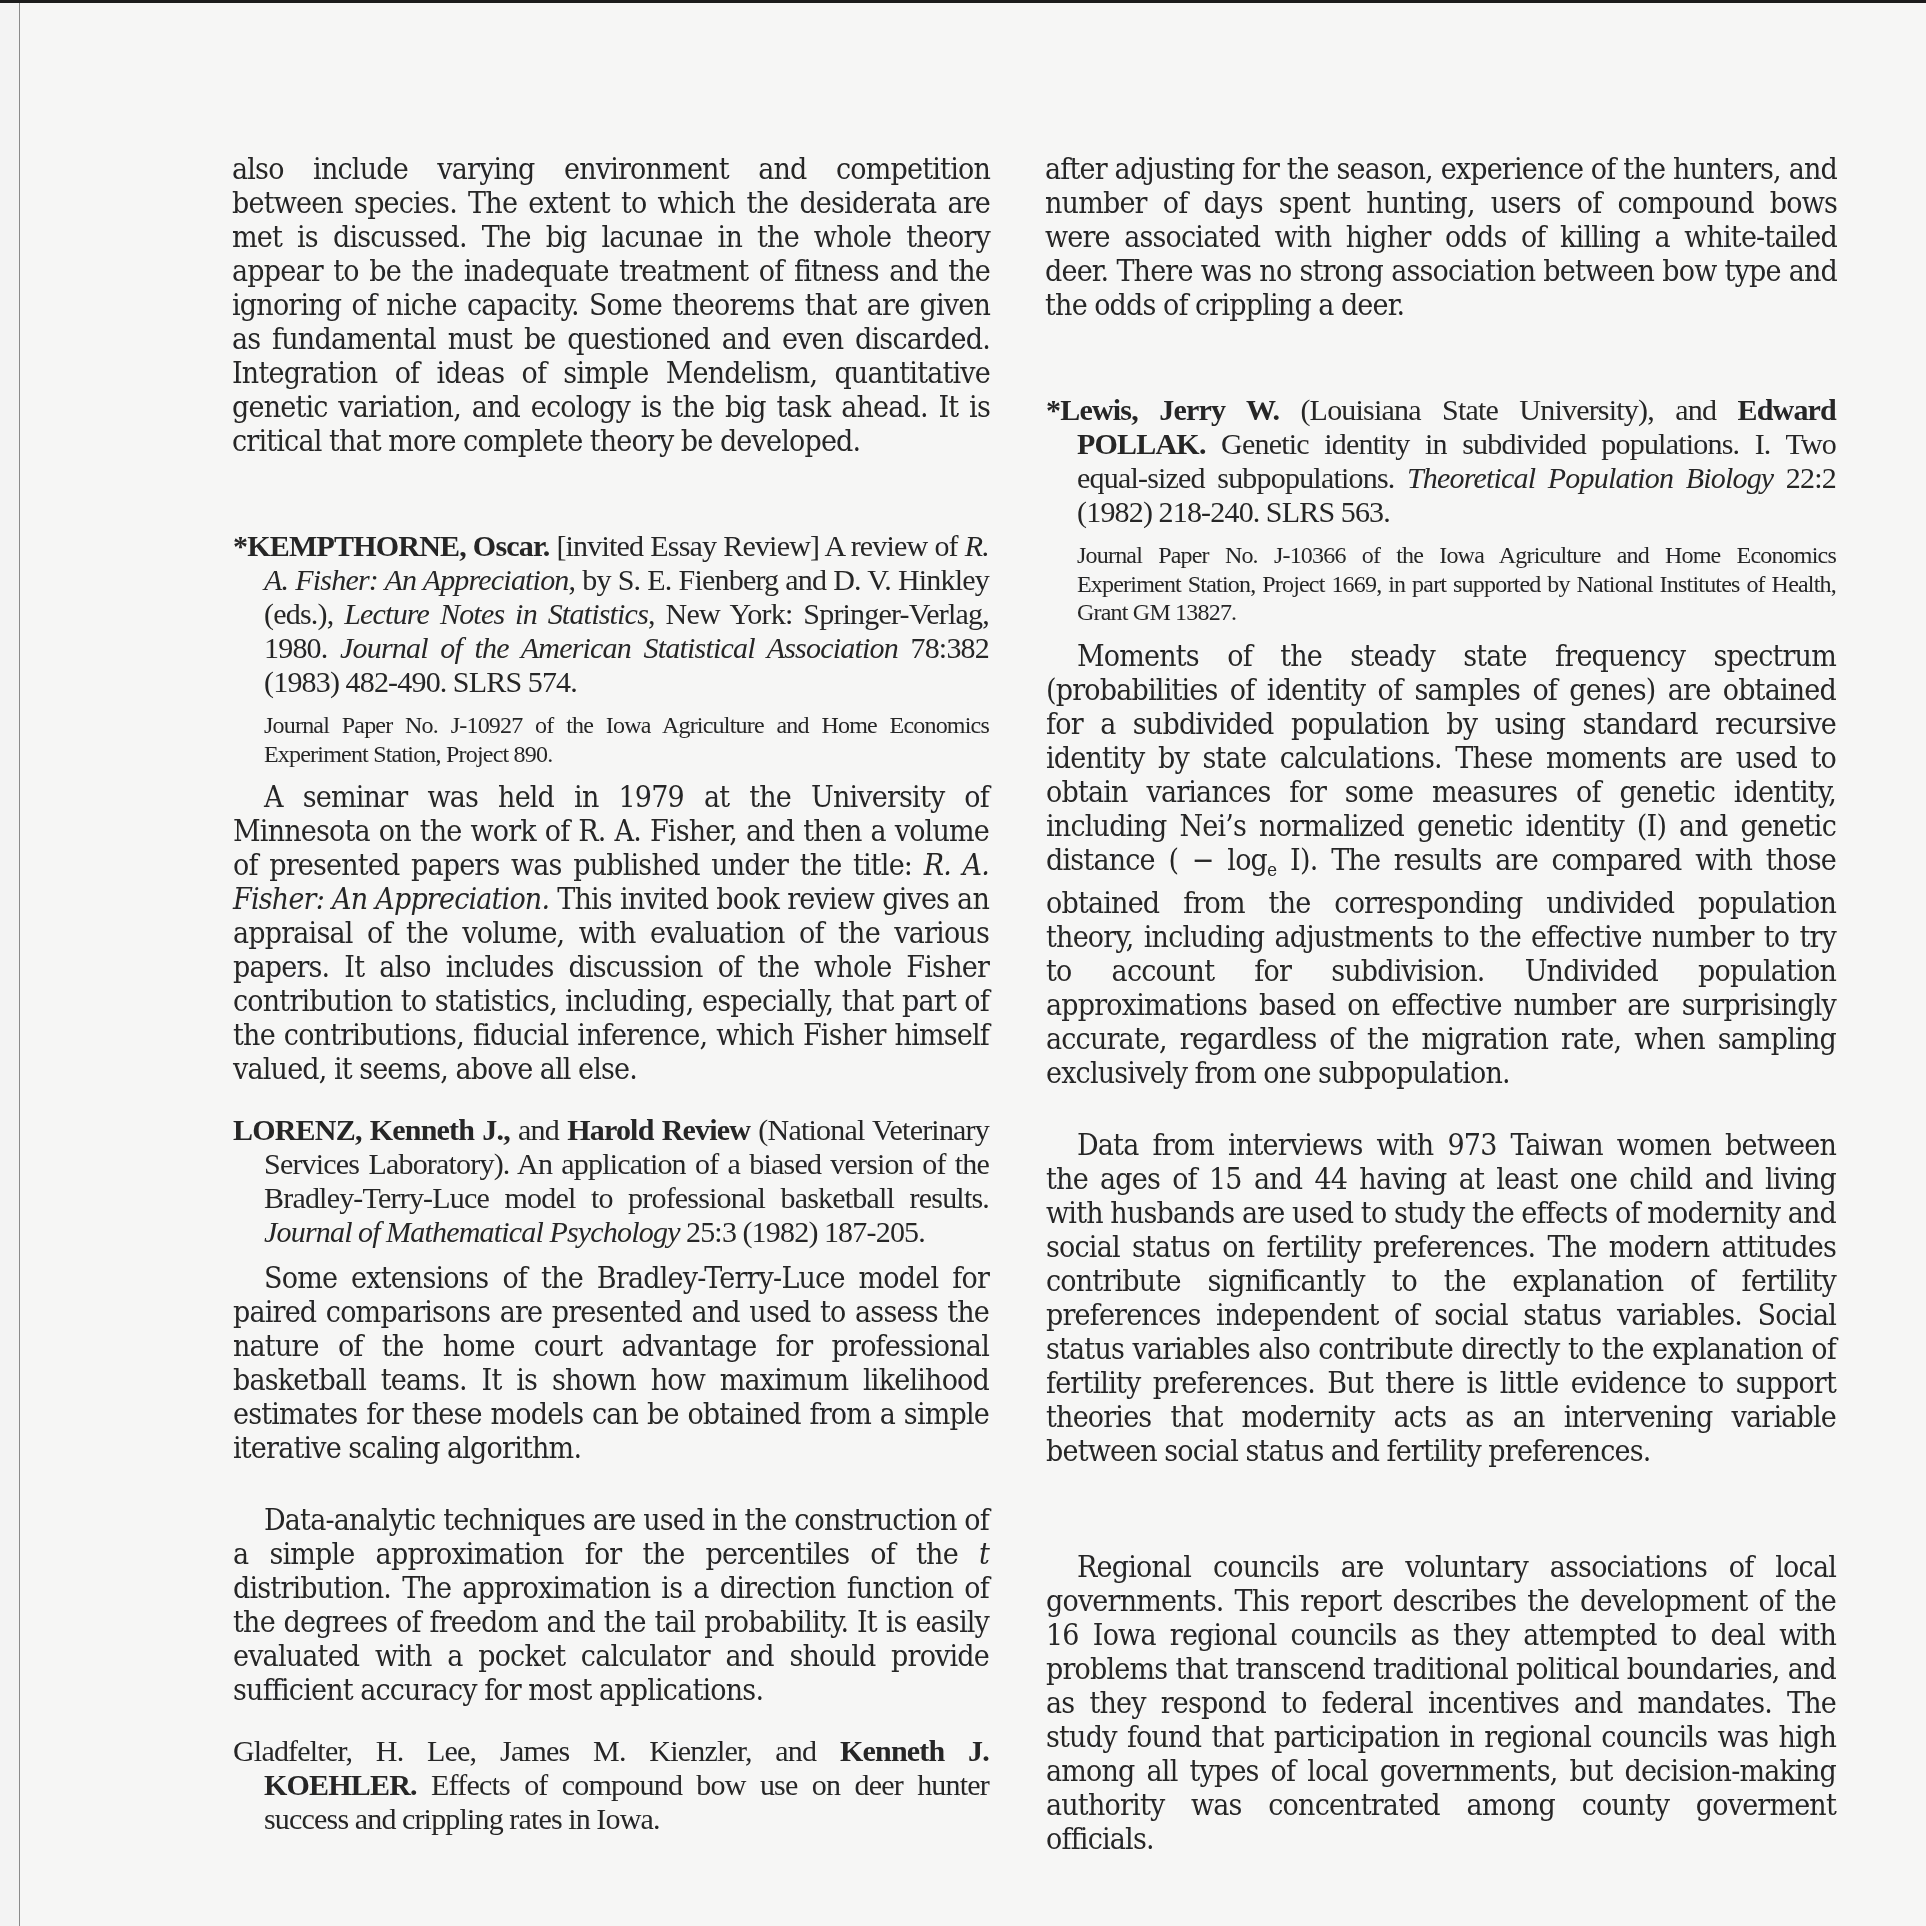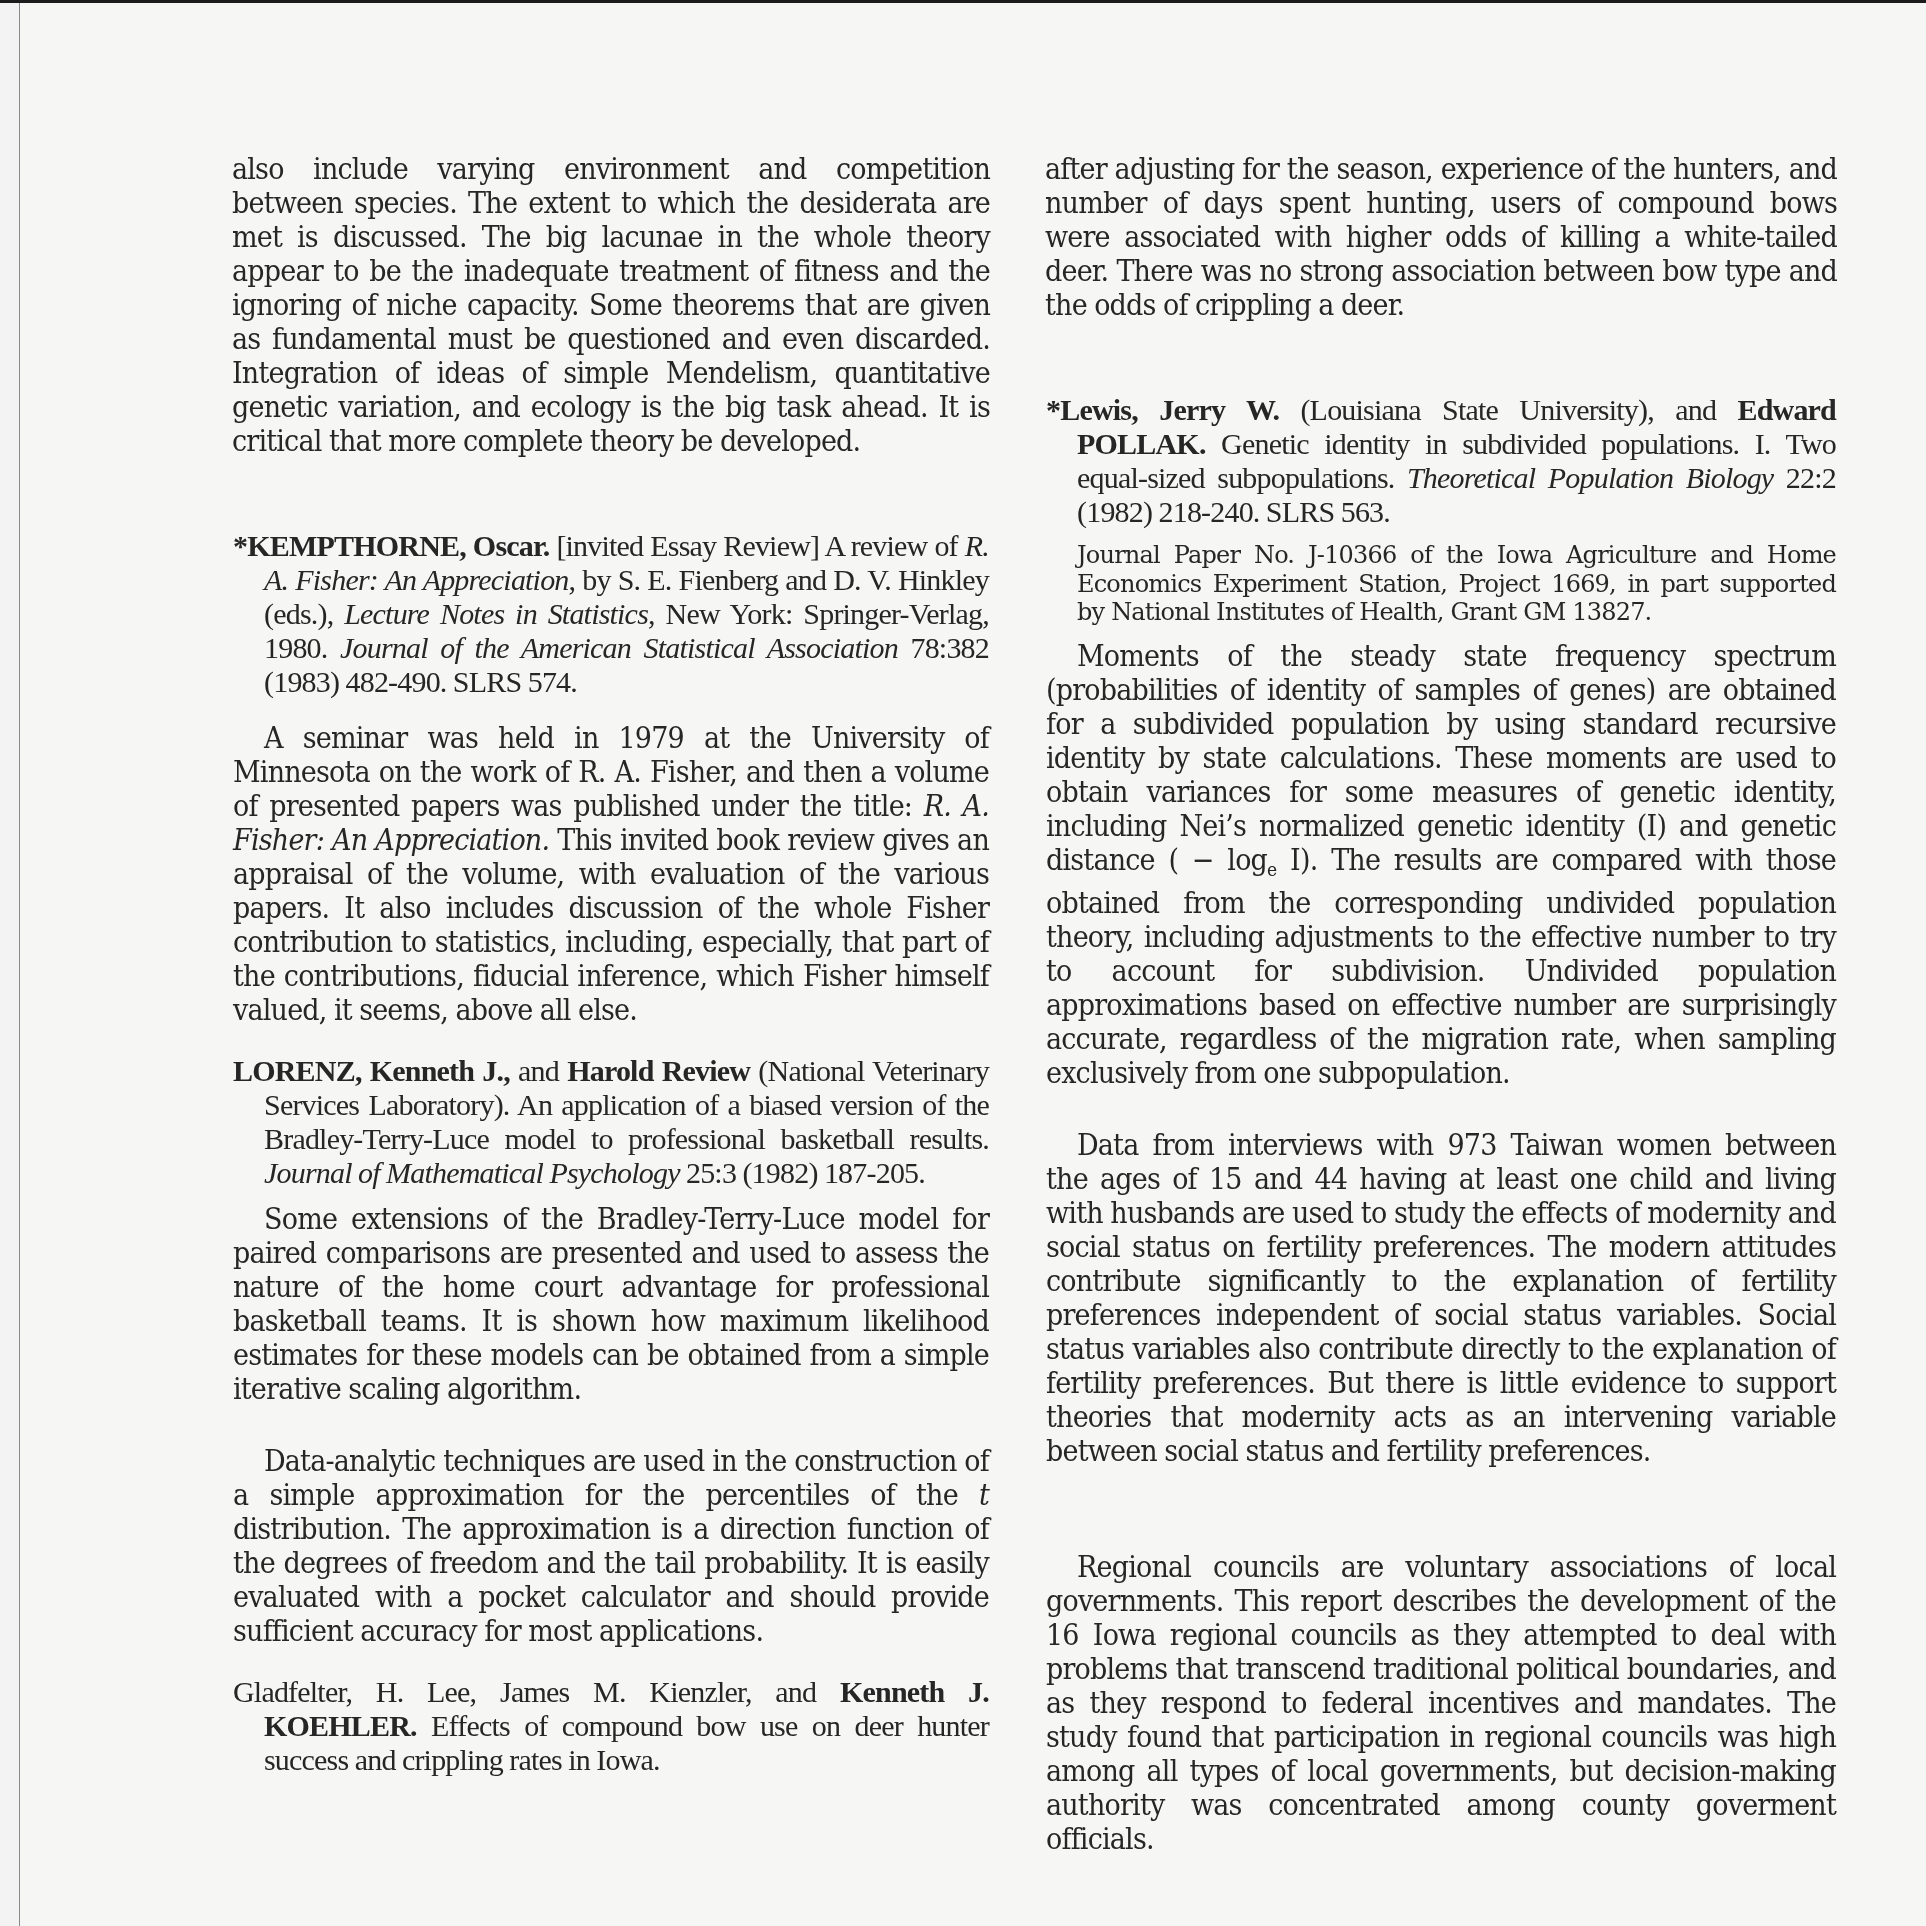--- a/index.html
+++ b/index.html
@@ -24,21 +24,21 @@
   p, .entry { margin: 1px; }
   .text {
     font-size: 30px; line-height: 34px;
     text-align: justify; letter-spacing: -0.8px; word-spacing: -0.4px;
     font-stretch: condensed;
   }
   .indent { text-indent: 31px; }
   .citation { padding-left: 31px; text-indent: -31px; font-family: Liberation Serif, serif; }
   .note {
     font-size: 24px; line-height: 28.5px; padding-left: 31px;
-    letter-spacing: -0.8px; text-align: justify;
+    letter-spacing: -0.8px; text-align: justify; font-family: Liberation Serif, serif;
   }
   b { font-weight: bold; }
   i { font-style: italic; }
   .sub { font-size: 19px; vertical-align: -6.2px; }
 
   .gap-s { height: 10px; }
   .gap-m { height: 25px; }
   .gap-l { height: 69px; }
 </style>
 </head>
@@ -49,20 +49,21 @@
 <div class="page"></div>
 
 <div class="column col-left">
   <p class="text">also include varying environment and competition between species. The extent to which the desiderata are met is discussed. The big lacunae in the whole theory appear to be the inadequate treatment of fitness and the ignoring of niche capacity. Some theorems that are given as fundamental must be questioned and even discarded. Integration of ideas of simple Mendelism, quantitative genetic variation, and ecology is the big task ahead. It is critical that more complete theory be developed.</p>
 
   <div class="gap-l"></div>
 
   <div class="entry">
     <p class="text citation"><b>*KEMPTHORNE, Oscar.</b><span> [invited Essay Review] A review of </span><i>R. A. Fisher: An Appreciation</i><span>, by S. E. Fienberg and D. V. Hinkley (eds.), </span><i>Lecture Notes in Statistics</i><span>, New York: Springer-Verlag, 1980. </span><i>Journal of the American Statistical Association</i><span> 78:382 (1983) 482-490. SLRS 574.</span></p>
     <div class="gap-s"></div>
+    <p class="note">Journal Paper No. J-10927 of the Iowa Agriculture and Home Economics Experiment Station, Project 890.</p>
     <div class="gap-s"></div>
     <p class="text indent"><span>A seminar was held in 1979 at the University of Minnesota on the work of R. A. Fisher, and then a volume of presented papers was published under the title: </span><i>R. A. Fisher: An Appreciation.</i><span> This invited book review gives an appraisal of the volume, with evaluation of the various papers. It also includes discussion of the whole Fisher contribution to statistics, including, especially, that part of the contributions, fiducial inference, which Fisher himself valued, it seems, above all else.</span></p>
   </div>
 
   <div class="gap-m"></div>
 
   <div class="entry">
     <p class="text citation"><b>LORENZ, Kenneth J.,</b><span> and </span><b>Harold Review</b><span> (National Veterinary Services Laboratory). An application of a biased version of the Bradley-Terry-Luce model to professional basketball results. </span><i>Journal of Mathematical Psychology</i><span> 25:3 (1982) 187-205.</span></p>
     <div class="gap-s"></div>
     <p class="text indent">Some extensions of the Bradley-Terry-Luce model for paired comparisons are presented and used to assess the nature of the home court advantage for professional basketball teams. It is shown how maximum likelihood estimates for these models can be obtained from a simple iterative scaling algorithm.</p>

